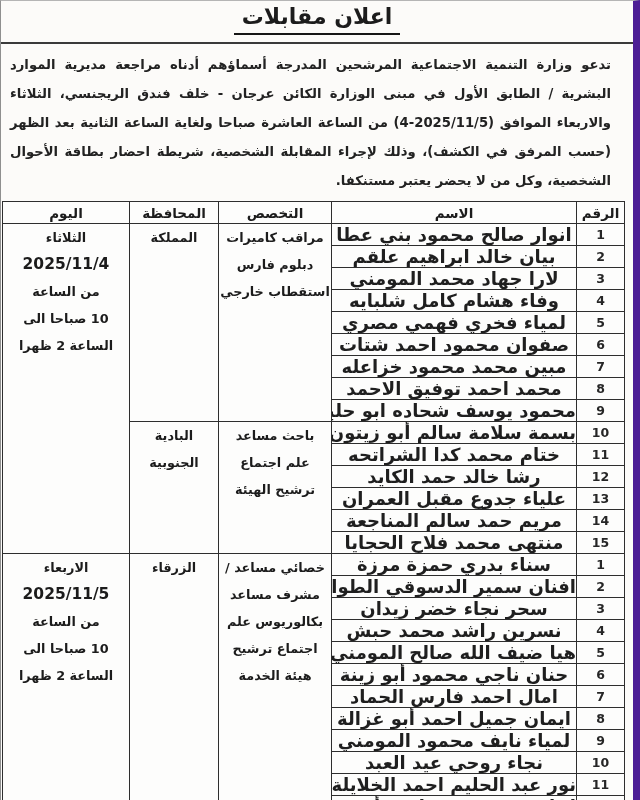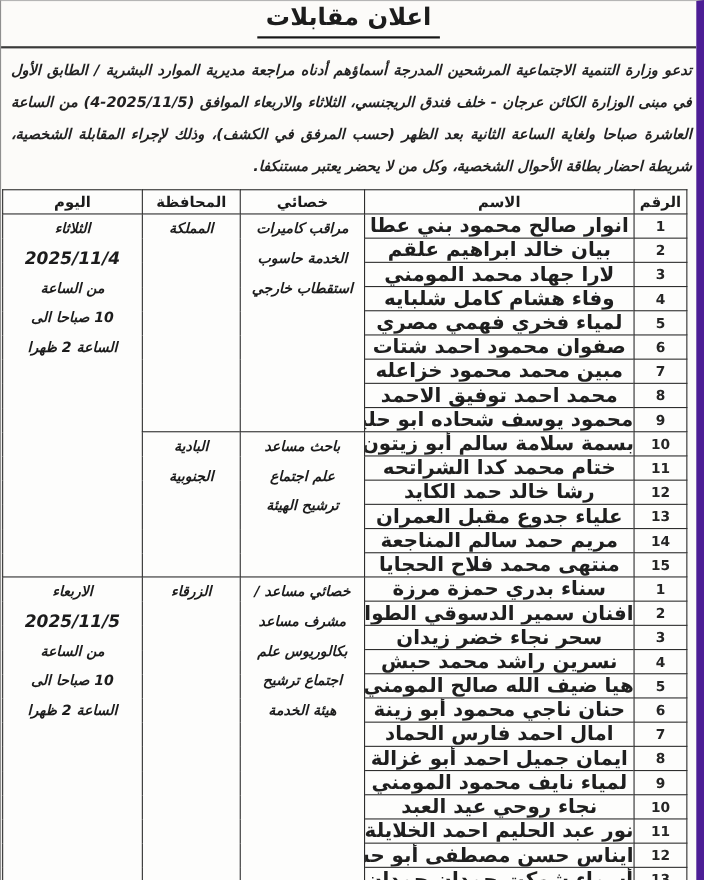--- a/index.html
+++ b/index.html
@@ -34,27 +34,26 @@
     border-bottom:2px solid #161616;
     padding:0 6px 3px;
     margin-top:7px;
     line-height:25px;
   }
   .header-rule{
     height:0; border-bottom:2px solid #3a3a3a;
     margin-top:7px;
   }
   .intro{
-    padding:6px 4px 2px 9px;
+    padding:6px 22px 2px 9px;
     font-size:13.2px;
     font-weight:bold;
     line-height:29px;
     text-align:justify;
     color:#222;
-    font-style:italic;
   }
   table.ann{
     border-collapse:collapse;
     table-layout:fixed;
     width:622px;
     margin:4px 8px 0 8px;
     direction:rtl;
     background:#fdfdfc;
   }
   table.ann th, table.ann td{
@@ -69,21 +68,21 @@
   tr.s0 td{ height:18px; }
   tr.s1 td{ height:17.4px; }
   .c-num{ font-size:12.5px; color:#262626; }
   .c-name{ font-size:18px; color:#1f1f1f; }
   .c-spec,.c-gov,.c-day{
     vertical-align:top;
     padding-top:3px;
     font-size:12.8px;
     white-space:normal;
   }
-  .c-spec div,.c-gov div,.c-day div{ line-height:27px;font-style:italic; }
+  .c-spec div,.c-gov div,.c-day div{ line-height:27px; }
   .c-day div.date-line{ font-size:15.5px; }
 </style>
 </head>
 <body>
 
 <div class="page">
 
   <div class="header">
     <div>
       <span class="title">اعلان مقابلات</span>
@@ -99,32 +98,32 @@
       <col style="width:48px">
       <col style="width:245px">
       <col style="width:113px">
       <col style="width:89px">
       <col style="width:127px">
     </colgroup>
     <thead>
       <tr>
         <th>الرقم</th>
         <th>الاسم</th>
-        <th>خصائي</th>
+        <th>التخصص</th>
         <th>المحافظة</th>
         <th>اليوم</th>
       </tr>
     </thead>
     <tbody>
         <tr class="s0">
           <td class="c-num">1</td>
           <td class="c-name">انوار صالح محمود بني عطا</td>
           <td class="c-spec" rowspan="9">
             <div>مراقب كاميرات</div>
-            <div>الخدمة حاسوب</div>
+            <div>دبلوم فارس</div>
             <div>استقطاب خارجي</div>
           </td>
           <td class="c-gov" rowspan="9">
             <div>المملكة</div>
           </td>
           <td class="c-day" rowspan="15">
             <div>الثلاثاء</div>
             <div class="date-line">2025/11/4</div>
             <div>من الساعة</div>
             <div>10 صباحا الى</div>

